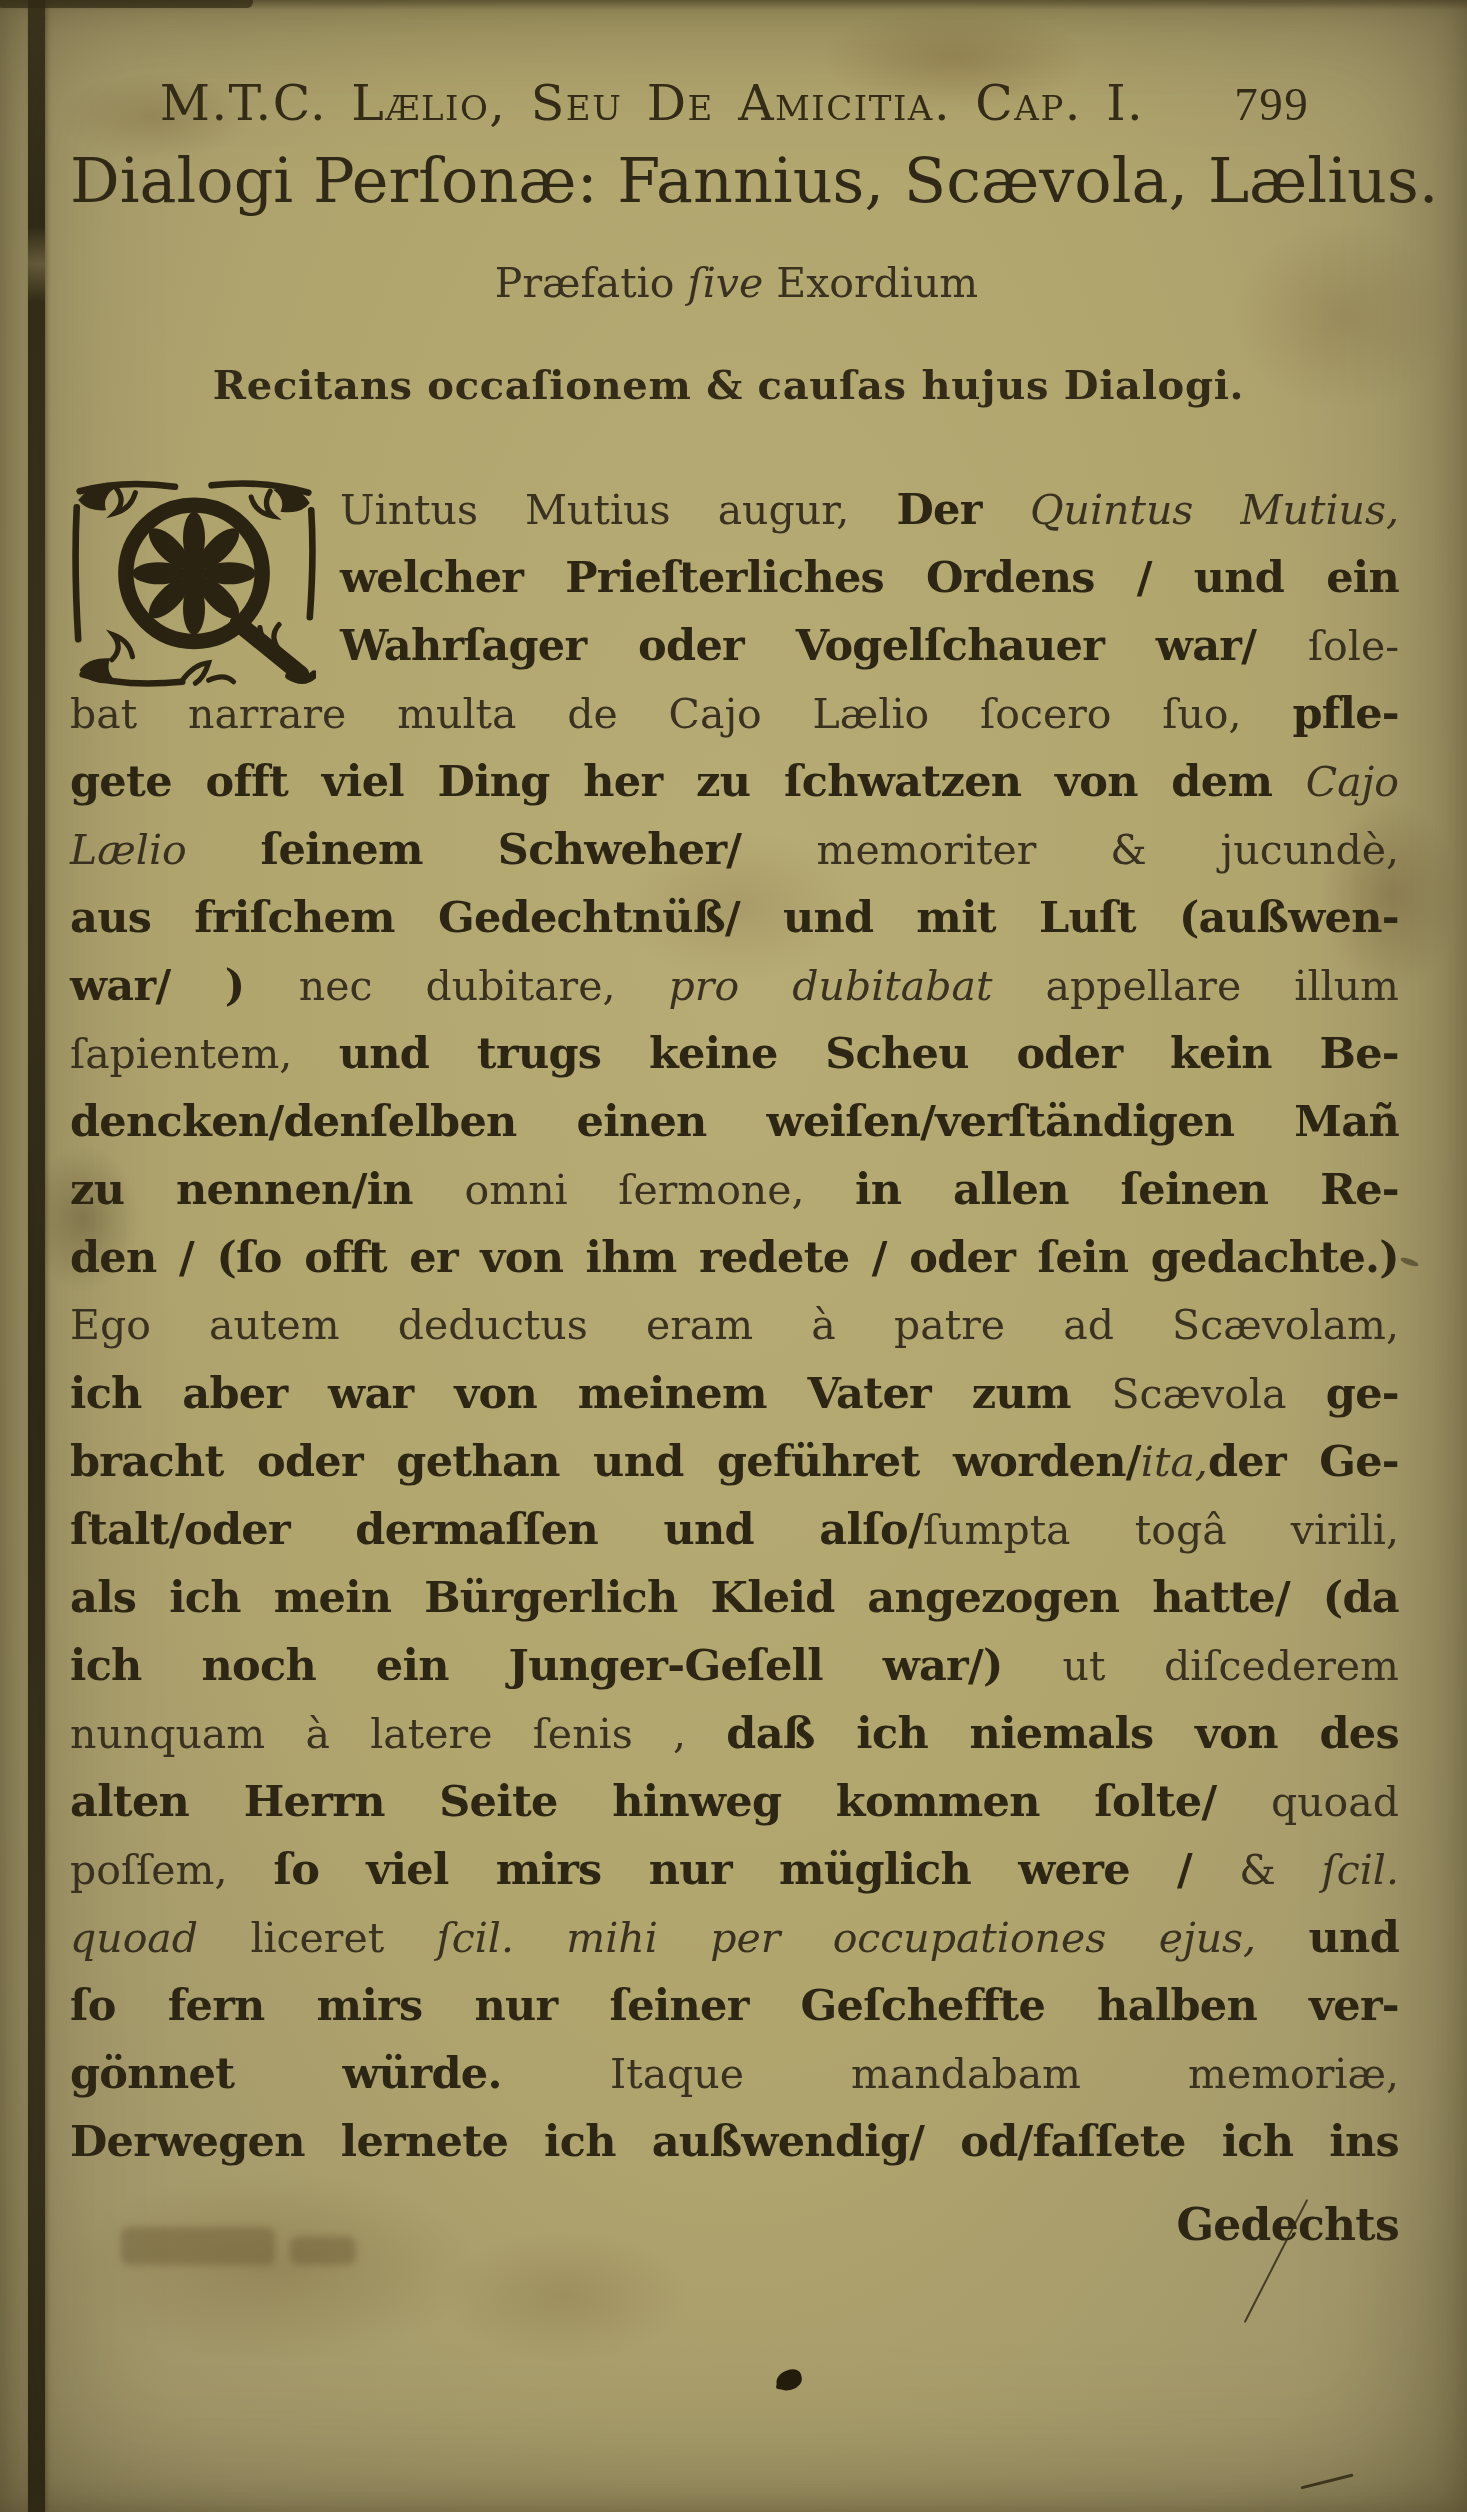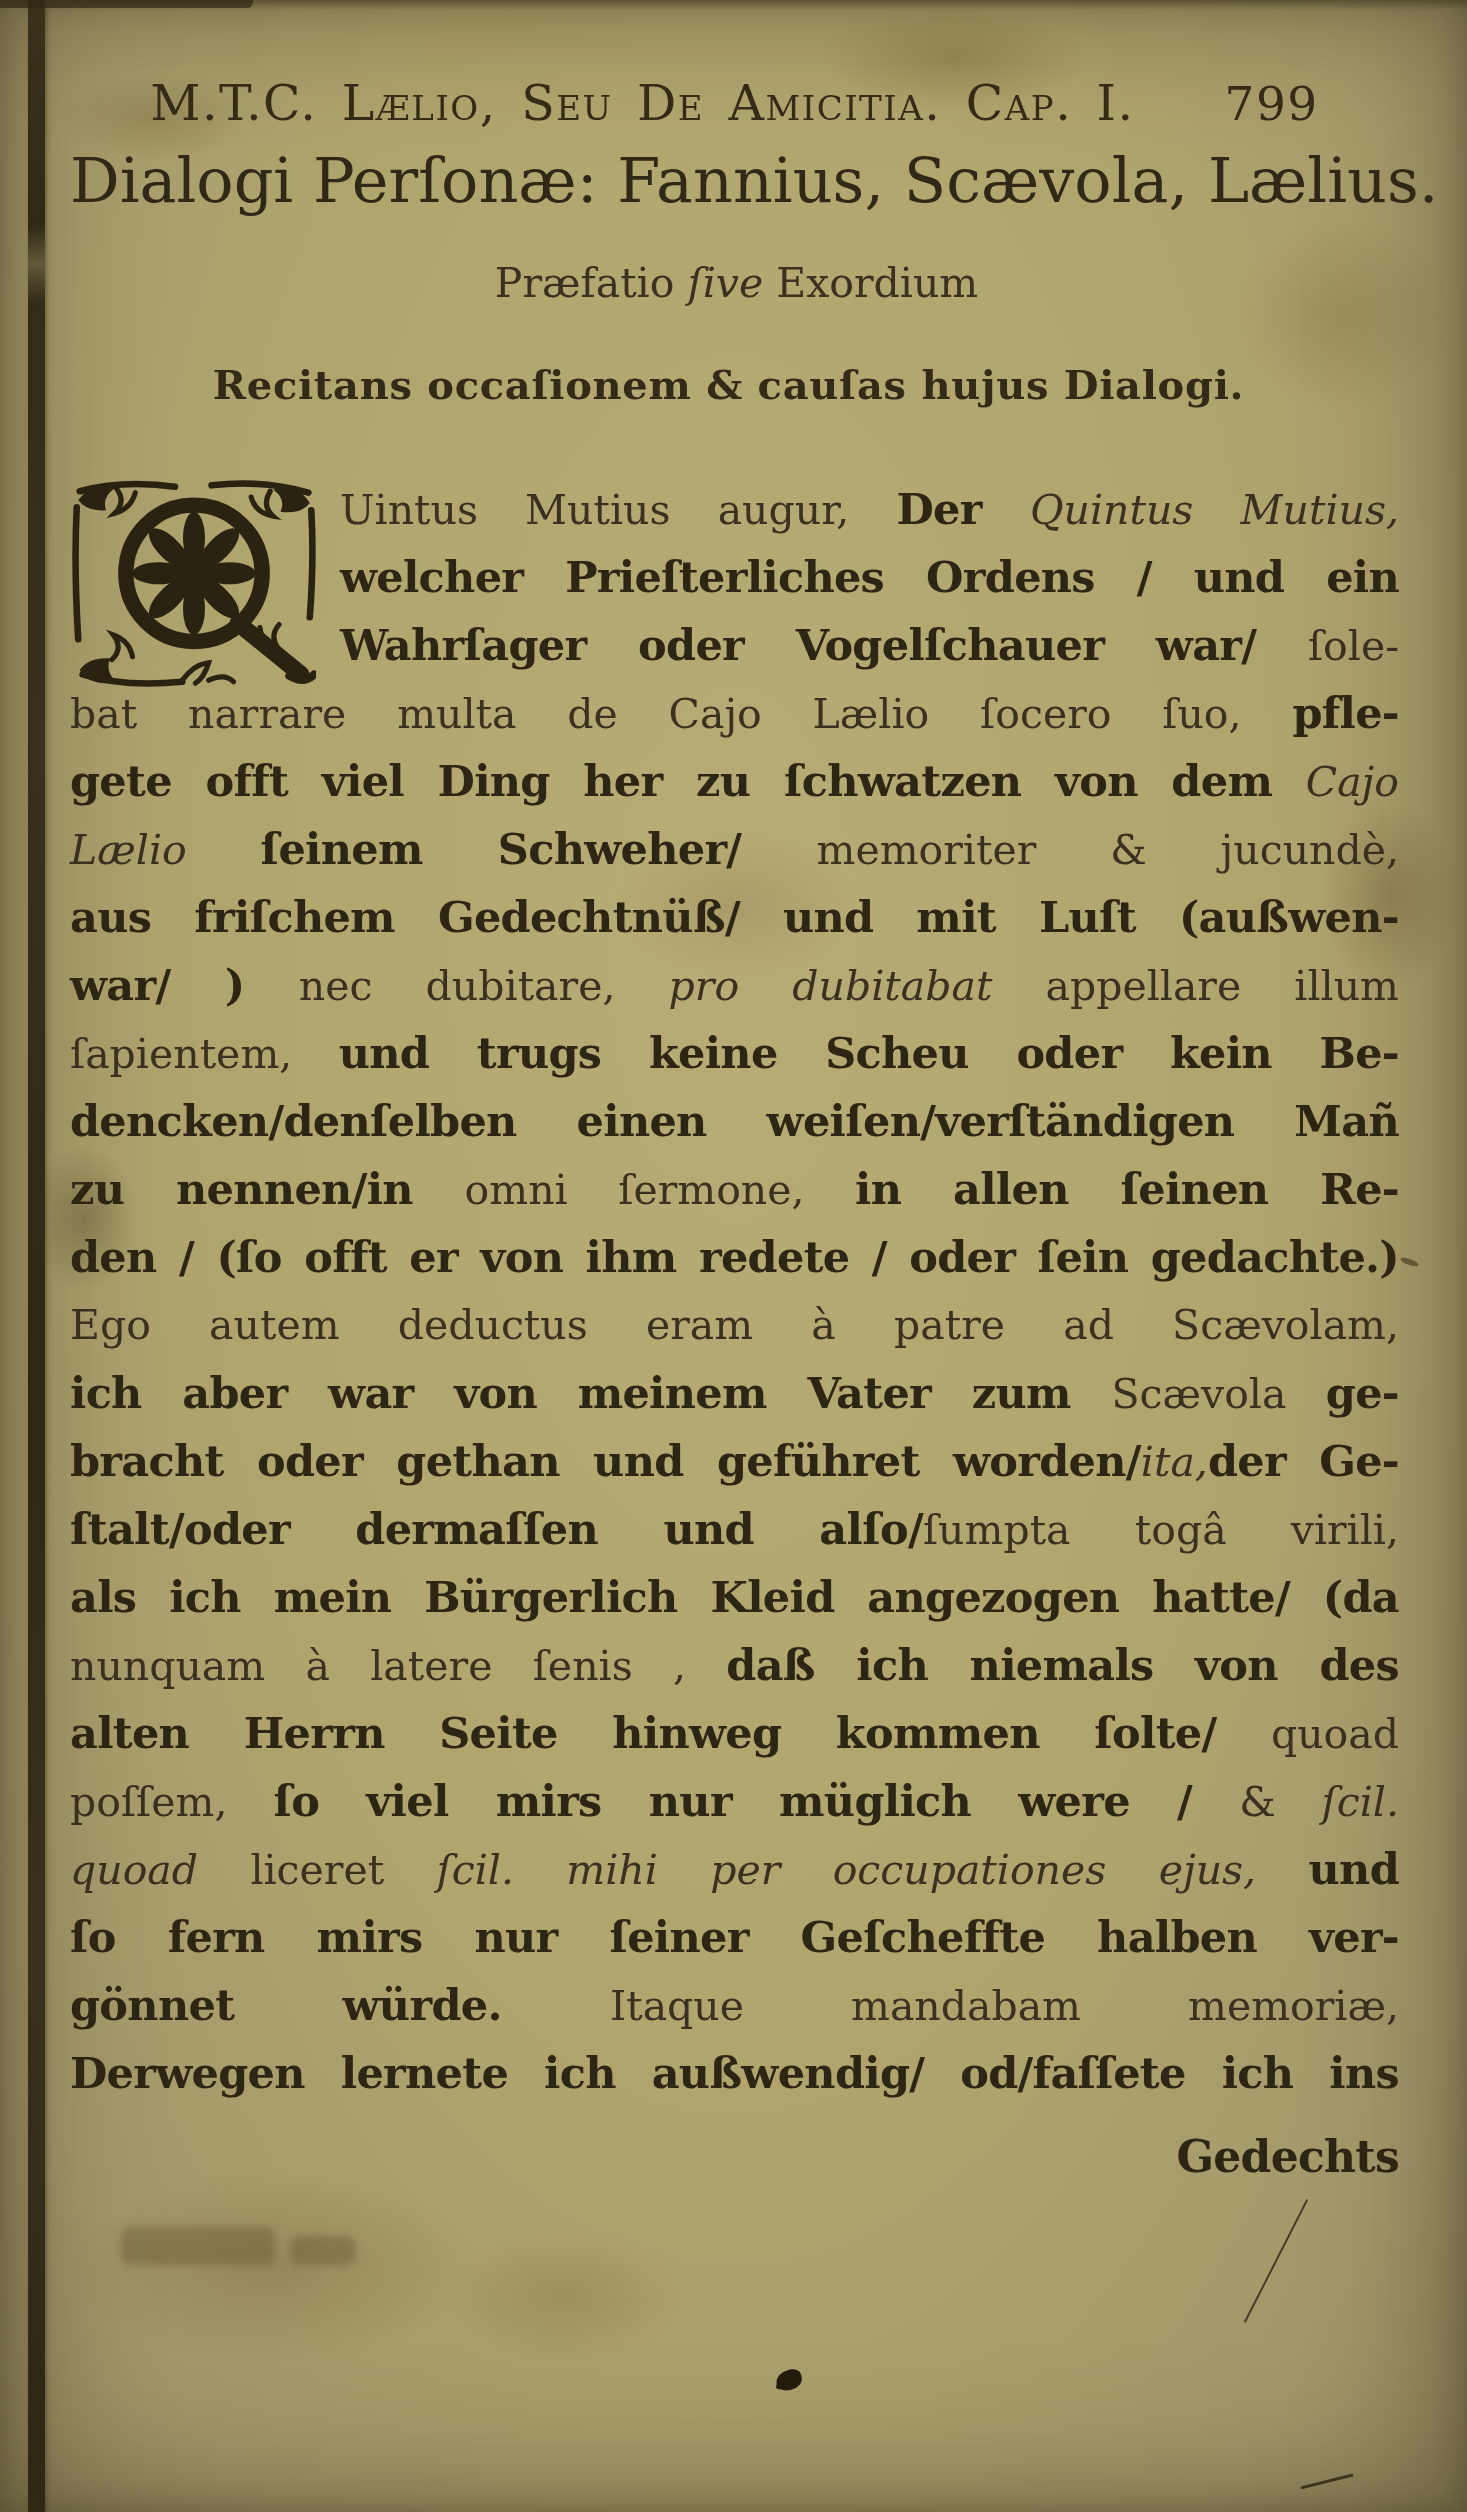--- a/index.html
+++ b/index.html
@@ -38,21 +38,21 @@
   #squiggle{position:absolute;left:1300px;top:2480px;width:54px;height:2.9px;background:#40371f;
         border-radius:2.2px;transform:rotate(-14deg);}
   #squiggle2{position:absolute;left:1400px;top:1259px;width:19px;height:5.9px;background:rgba(64,55,31,.6);
         border-radius:50%;transform:rotate(20deg);}
   #catchword-stroke{position:absolute;left:1275px;top:2192px;width:2.2px;height:138px;background:rgba(52,43,24,.85);
         transform:rotate(27deg);border-radius:1.5px;}
   
   .center{text-align:center;}
   #running-title{position:absolute;left:70px;top:75px;width:1329px;font-size:49px;
         font-variant:small-caps;letter-spacing:1.5px;word-spacing:7.3px;color:#352c18;white-space:nowrap;}
-  #running-title .pgnum{margin-left:90px;font-variant:normal;font-size:47px;}
+  #running-title .pgnum{margin-left:90px;font-variant:normal;font-size:47px;font-family:Liberation Serif, serif;}
   #persons-line{position:absolute;left:70px;top:144px;width:1329px;font-size:62px;color:#312917;white-space:nowrap;}
   #praefatio{position:absolute;left:72px;top:241px;width:1329px;font-size:60px;color:#332b18;}
   #argument-line{position:absolute;left:64px;top:361px;width:1329px;font-size:40px;font-weight:700;
         letter-spacing:0.7px;color:#332b18;}
   #body-text{position:absolute;left:70px;top:475px;width:1329px;color:#352c18;}
   .body-line{height:68px;line-height:68px;text-align:justify;text-align-last:justify;}
   .after-dropcap{padding-left:270px;}
   .seg-roman{font-size:41px;font-weight:400;color:#3a3120;}
   .seg-italic{font-size:41px;font-style:italic;font-weight:400;color:#3a3120;}
   .seg-fraktur{font-size:43px;font-weight:700;letter-spacing:-0.7px;color:#2e2614;}
@@ -138,20 +138,21 @@
       <div class="body-line"><span class="seg-fraktur">war/ ) </span><span class="seg-roman">nec dubitare, </span><span class="seg-italic">pro dubitabat </span><span class="seg-roman">appellare illum</span></div>
       <div class="body-line"><span class="seg-roman">ſapientem, </span><span class="seg-fraktur">und trugs keine Scheu oder kein Be-</span></div>
       <div class="body-line"><span class="seg-fraktur">dencken/denſelben einen weiſen/verſtändigen Mañ</span></div>
       <div class="body-line"><span class="seg-fraktur">zu nennen/in </span><span class="seg-roman">omni ſermone, </span><span class="seg-fraktur">in allen ſeinen Re-</span></div>
       <div class="body-line"><span class="seg-fraktur">den / (ſo offt er von ihm redete / oder ſein gedachte.)</span></div>
       <div class="body-line"><span class="seg-roman">Ego autem deductus eram à patre ad Scævolam,</span></div>
       <div class="body-line"><span class="seg-fraktur">ich aber war von meinem Vater zum </span><span class="seg-roman">Scævola </span><span class="seg-fraktur">ge-</span></div>
       <div class="body-line"><span class="seg-fraktur">bracht oder gethan und geführet worden/</span><span class="seg-italic">ita,</span><span class="seg-fraktur">der Ge-</span></div>
       <div class="body-line"><span class="seg-fraktur">ſtalt/oder dermaſſen und alſo/</span><span class="seg-roman">ſumpta togâ virili,</span></div>
       <div class="body-line"><span class="seg-fraktur">als ich mein Bürgerlich Kleid angezogen hatte/ (da</span></div>
+      <div class="body-line"><span class="seg-fraktur">ich noch ein Junger-Geſell war/) </span><span class="seg-roman">ut diſcederem</span></div>
       <div class="body-line"><span class="seg-roman">nunquam à latere ſenis , </span><span class="seg-fraktur">daß ich niemals von des</span></div>
       <div class="body-line"><span class="seg-fraktur">alten Herrn Seite hinweg kommen ſolte/ </span><span class="seg-roman">quoad</span></div>
       <div class="body-line"><span class="seg-roman">poſſem, </span><span class="seg-fraktur">ſo viel mirs nur müglich were / </span><span class="seg-roman">&amp; </span><span class="seg-italic">ſcil.</span></div>
       <div class="body-line"><span class="seg-italic">quoad </span><span class="seg-roman">liceret </span><span class="seg-italic">ſcil. mihi per occupationes ejus, </span><span class="seg-fraktur">und</span></div>
       <div class="body-line"><span class="seg-fraktur">ſo fern mirs nur ſeiner Geſcheffte halben ver-</span></div>
       <div class="body-line"><span class="seg-fraktur">gönnet würde. </span><span class="seg-roman">Itaque mandabam memoriæ,</span></div>
       <div class="body-line"><span class="seg-fraktur">Derwegen lernete ich außwendig/ od/faſſete ich ins</span></div>
       <div id="catchword-line"><span class="seg-fraktur">Gedechts</span></div>
   </div>
 

